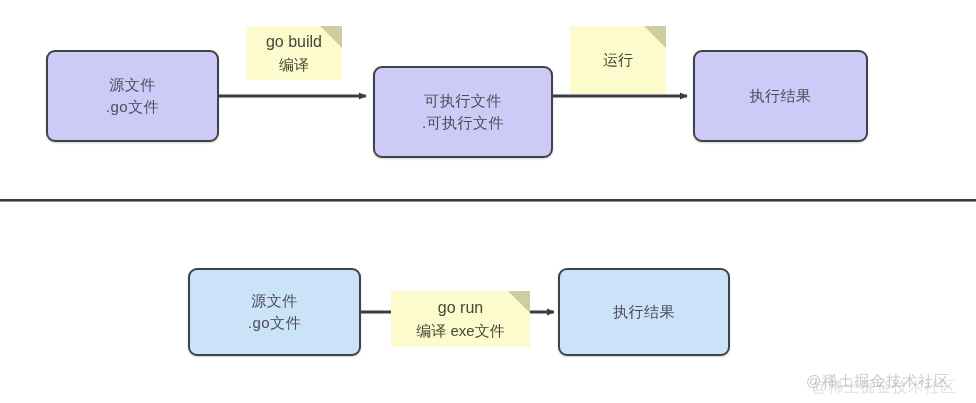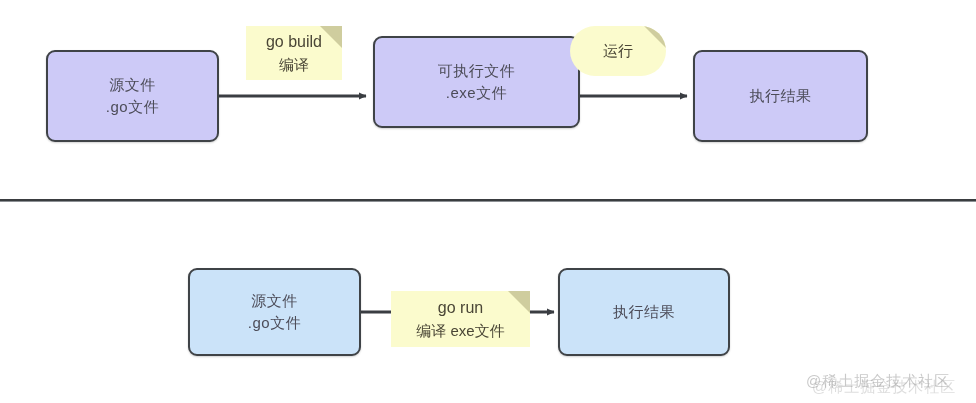--- a/index.html
+++ b/index.html
@@ -111,36 +111,36 @@
     <line x1="548" y1="96" x2="687" y2="96" stroke="#3a3d42" stroke-width="3" marker-end="url(#arrowhead)"></line>
 
     <line x1="360" y1="312" x2="554" y2="312" stroke="#3a3d42" stroke-width="3" marker-end="url(#arrowhead)"></line>
   </svg>
 
   <div class="node purple" style="left:46px; top:50px; width:173px; height:92px;">
     <span class="line1">源文件</span>
     <span class="line2">.go文件</span>
   </div>
 
-  <div class="node purple" style="left:373px; top:36px; width:207px; height:92px;">
+  <div class="node purple" style="left:373px; top:66px; width:180px; height:92px;">
     <span class="line1">可执行文件</span>
-    <span class="line2">.exe文件</span>
+    <span class="line2">.可执行文件</span>
   </div>
 
   <div class="node purple" style="left:693px; top:50px; width:175px; height:92px;">
     <span class="line1">执行结果</span>
   </div>
 
   <div class="note" style="left:246px; top:26px; width:96px; height:54px;">
     <span class="fold"></span>
     <span class="ntxt mono">go build</span>
     <span class="ntxt">编译</span>
   </div>
 
-  <div class="note" style="left:570px; top:26px; width:96px; height:50px;border-radius:25px;">
+  <div class="note" style="left:570px; top:26px; width:96px; height:68px;">
     <span class="fold"></span>
     <span class="ntxt">运行</span>
   </div>
 
   <div class="divider" style="top:199px; width:976px;"></div>
 
   <div class="node blue" style="left:188px; top:268px; width:173px; height:88px;">
     <span class="line1">源文件</span>
     <span class="line2">.go文件</span>
   </div>

